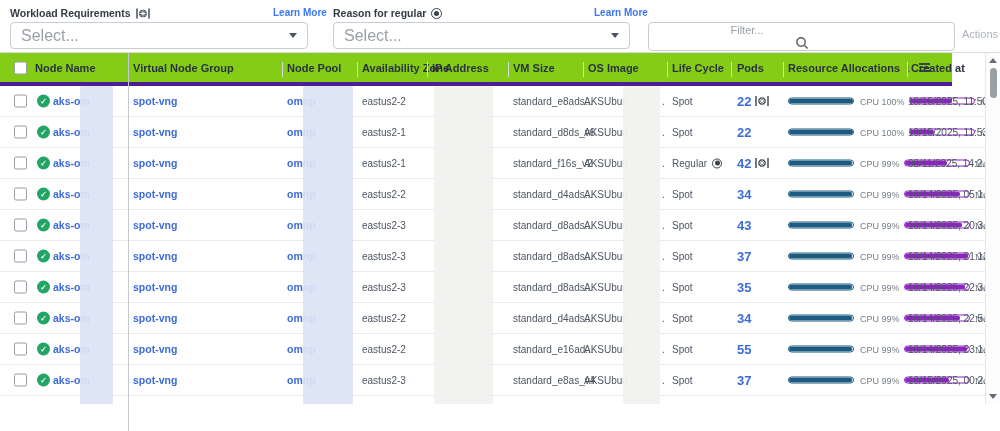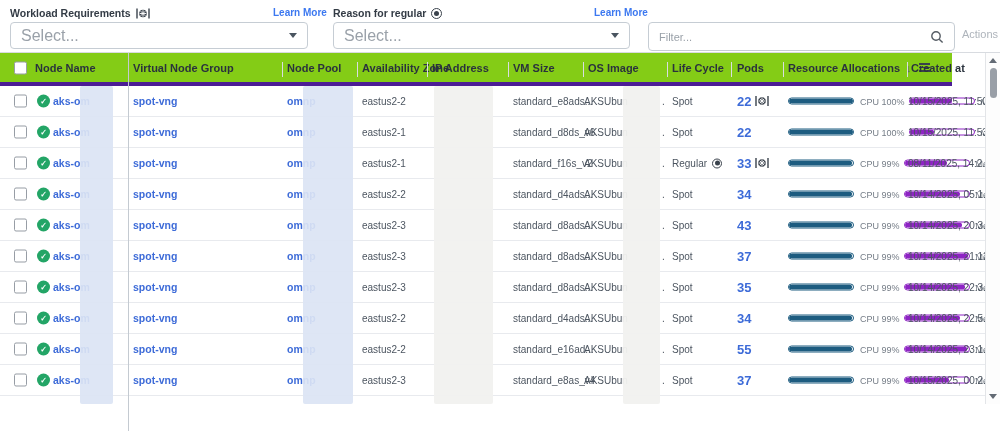--- a/index.html
+++ b/index.html
@@ -7,21 +7,21 @@
     font-family:"Liberation Sans", sans-serif; }
   .app { position:relative; width:1000px; height:431px; background:#fff; }
 
   
   .toolbar { position:absolute; left:0; top:0; width:1000px; height:52px; }
   .f-label { position:absolute; top:7px; font-size:10.5px; font-weight:700; color:#333b45; display:flex; align-items:center; gap:5px; }
   .learn-more { position:absolute; top:7px; font-size:10px; font-weight:700; color:#3c78f0; cursor:pointer; }
   .select { position:absolute; top:22px; height:27px; border:1px solid #c6cdd4; border-radius:4px; background:#fff; display:flex; align-items:center; padding:0 10px; }
   .select .ph { font-size:16px; color:#9aa1a9; flex:1; }
   .caret { width:0; height:0; border-left:4px solid transparent; border-right:4px solid transparent; border-top:5px solid #4a5560; }
-  .filter-wrap { position:absolute; left:648px; top:22px; width:307px; height:29px; border:1px solid #c6cdd4; border-radius:4px; background:#fff; display:flex; align-items:center; padding:0 10px; }
+  .filter-wrap { position:absolute; left:648px; top:22px; width:307px; height:29px; border:1px solid #c6cdd4; border-radius:4px; background:#fff; display:flex; align-items:center; padding:0 10px;flex-direction:column; }
   .filter-wrap input { border:none; outline:none; flex:1; font-size:11px; color:#333; font-family:"Liberation Sans",sans-serif; }
   .filter-wrap input::placeholder { color:#9aa1a9; }
   .actions { position:absolute; right:2px; top:28px; font-size:11px; color:#aeb4bb; }
 
   .target-ic { display:inline-flex; width:11px; height:11px; border:1.5px solid #3a424c; border-radius:50%; align-items:center; justify-content:center; }
   .target-ic::after { content:""; width:5px; height:5px; background:#3a424c; border-radius:50%; }
 
   
   .table { position:absolute; left:0; top:52px; width:1000px; height:379px; border-top:1px solid #d8dbe0; }
   .thead { position:absolute; left:0; top:0; width:952px; height:33px; background:#84cc16; border-bottom:4px solid #4c1d95; }
@@ -254,21 +254,21 @@
     <a class="cell c-pool link">omnp</a>
     <span class="cell c-zone txt">eastus2-1</span>
     <span class="cell c-vm txt">standard_f16s_v2</span>
     <span class="cell c-os txt">AKSUbun</span>
     <span class="cell c-osdot txt">.</span>
     <span class="cell c-lc">
       <span>Regular</span>
       <span class="target-ic"></span>
     </span>
     <span class="cell c-pods">
-      <a class="podlink">33</a>
+      <a class="podlink">42</a>
       <svg class="helm-ic" width="14" height="11" viewBox="0 0 14 11">
         <line x1="1" y1="0.5" x2="1" y2="10.5" stroke="#3a424c" stroke-width="1.4"></line>
         <line x1="13" y1="0.5" x2="13" y2="10.5" stroke="#3a424c" stroke-width="1.4"></line>
         <circle cx="7" cy="5.5" r="3.8" fill="#3a424c"></circle>
         <g stroke="#fff" stroke-width="0.9">
           <line x1="7" y1="2.2" x2="7" y2="8.8"></line>
                 <line x1="3.7" y1="5.5" x2="10.3" y2="5.5"></line>
           <line x1="4.7" y1="3.2" x2="9.3" y2="7.8"></line>
                 <line x1="9.3" y1="3.2" x2="4.7" y2="7.8"></line>
         </g>

